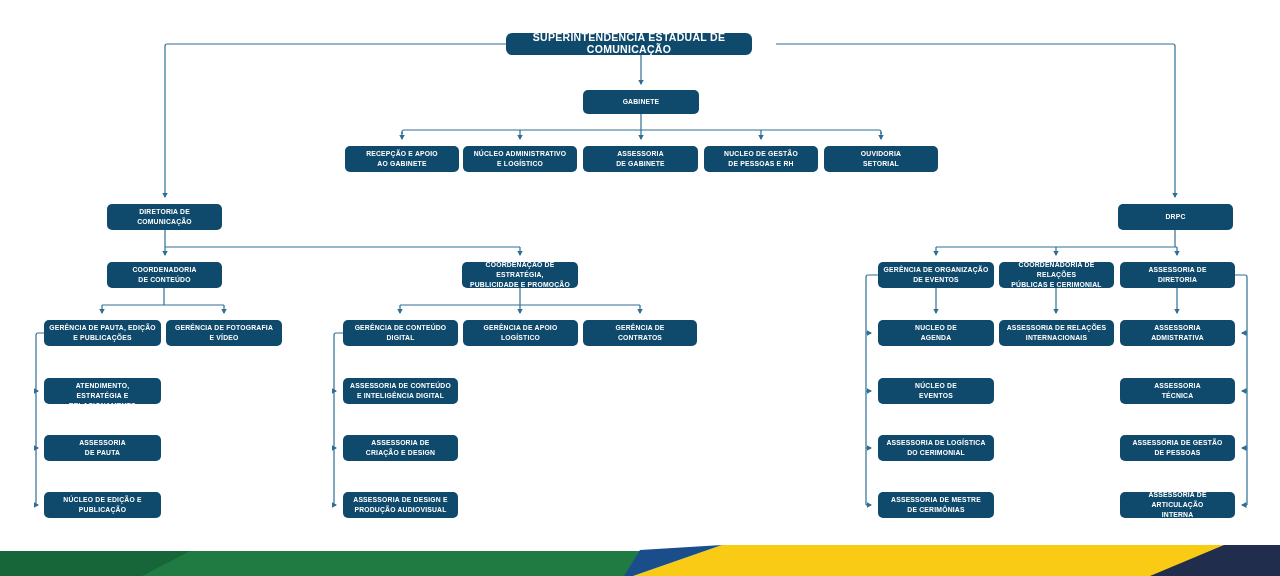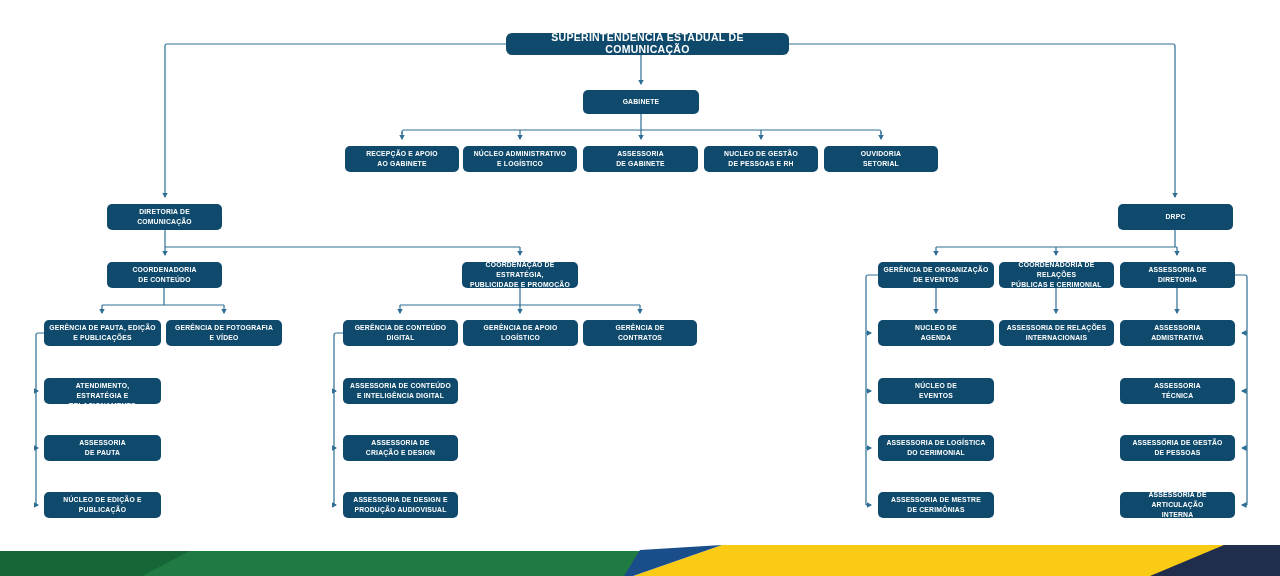--- a/index.html
+++ b/index.html
@@ -101,21 +101,21 @@
 
     <g>
       <polygon fill="var(--green-dark)" points="0,551 648,551 628,576 0,576"></polygon>
       <polygon fill="var(--green-light)" points="190,551 648,551 628,576 142,576"></polygon>
       <polygon fill="var(--yellow)" points="722,545 1280,545 1280,576 633,576"></polygon>
       <polygon fill="var(--blue)" points="640,550 722,545 633,576 624,576"></polygon>
       <polygon fill="var(--navy)" points="1150,576 1224,545 1280,545 1280,576"></polygon>
     </g>
   </svg>
 
-  <div class="node title" style="left:506px;top:33px;width:283px;height:22px">SUPERINTENDÊNCIA ESTADUAL DE COMUNICAÇÃO</div>
+  <div class="node title" style="left:506px;top:33px;width:246px;height:22px">SUPERINTENDÊNCIA ESTADUAL DE COMUNICAÇÃO</div>
 
   <div class="node" style="left:583px;top:90px;width:116px;height:24px">GABINETE</div>
 
   <div class="node" style="left:345px;top:146px;width:114px;height:26px">RECEPÇÃO E APOIO
 AO GABINETE</div>
   <div class="node" style="left:463px;top:146px;width:114px;height:26px">NÚCLEO ADMINISTRATIVO
 E LOGÍSTICO</div>
   <div class="node" style="left:583px;top:146px;width:115px;height:26px">ASSESSORIA
 DE GABINETE</div>
   <div class="node" style="left:704px;top:146px;width:114px;height:26px">NUCLEO DE GESTÃO

